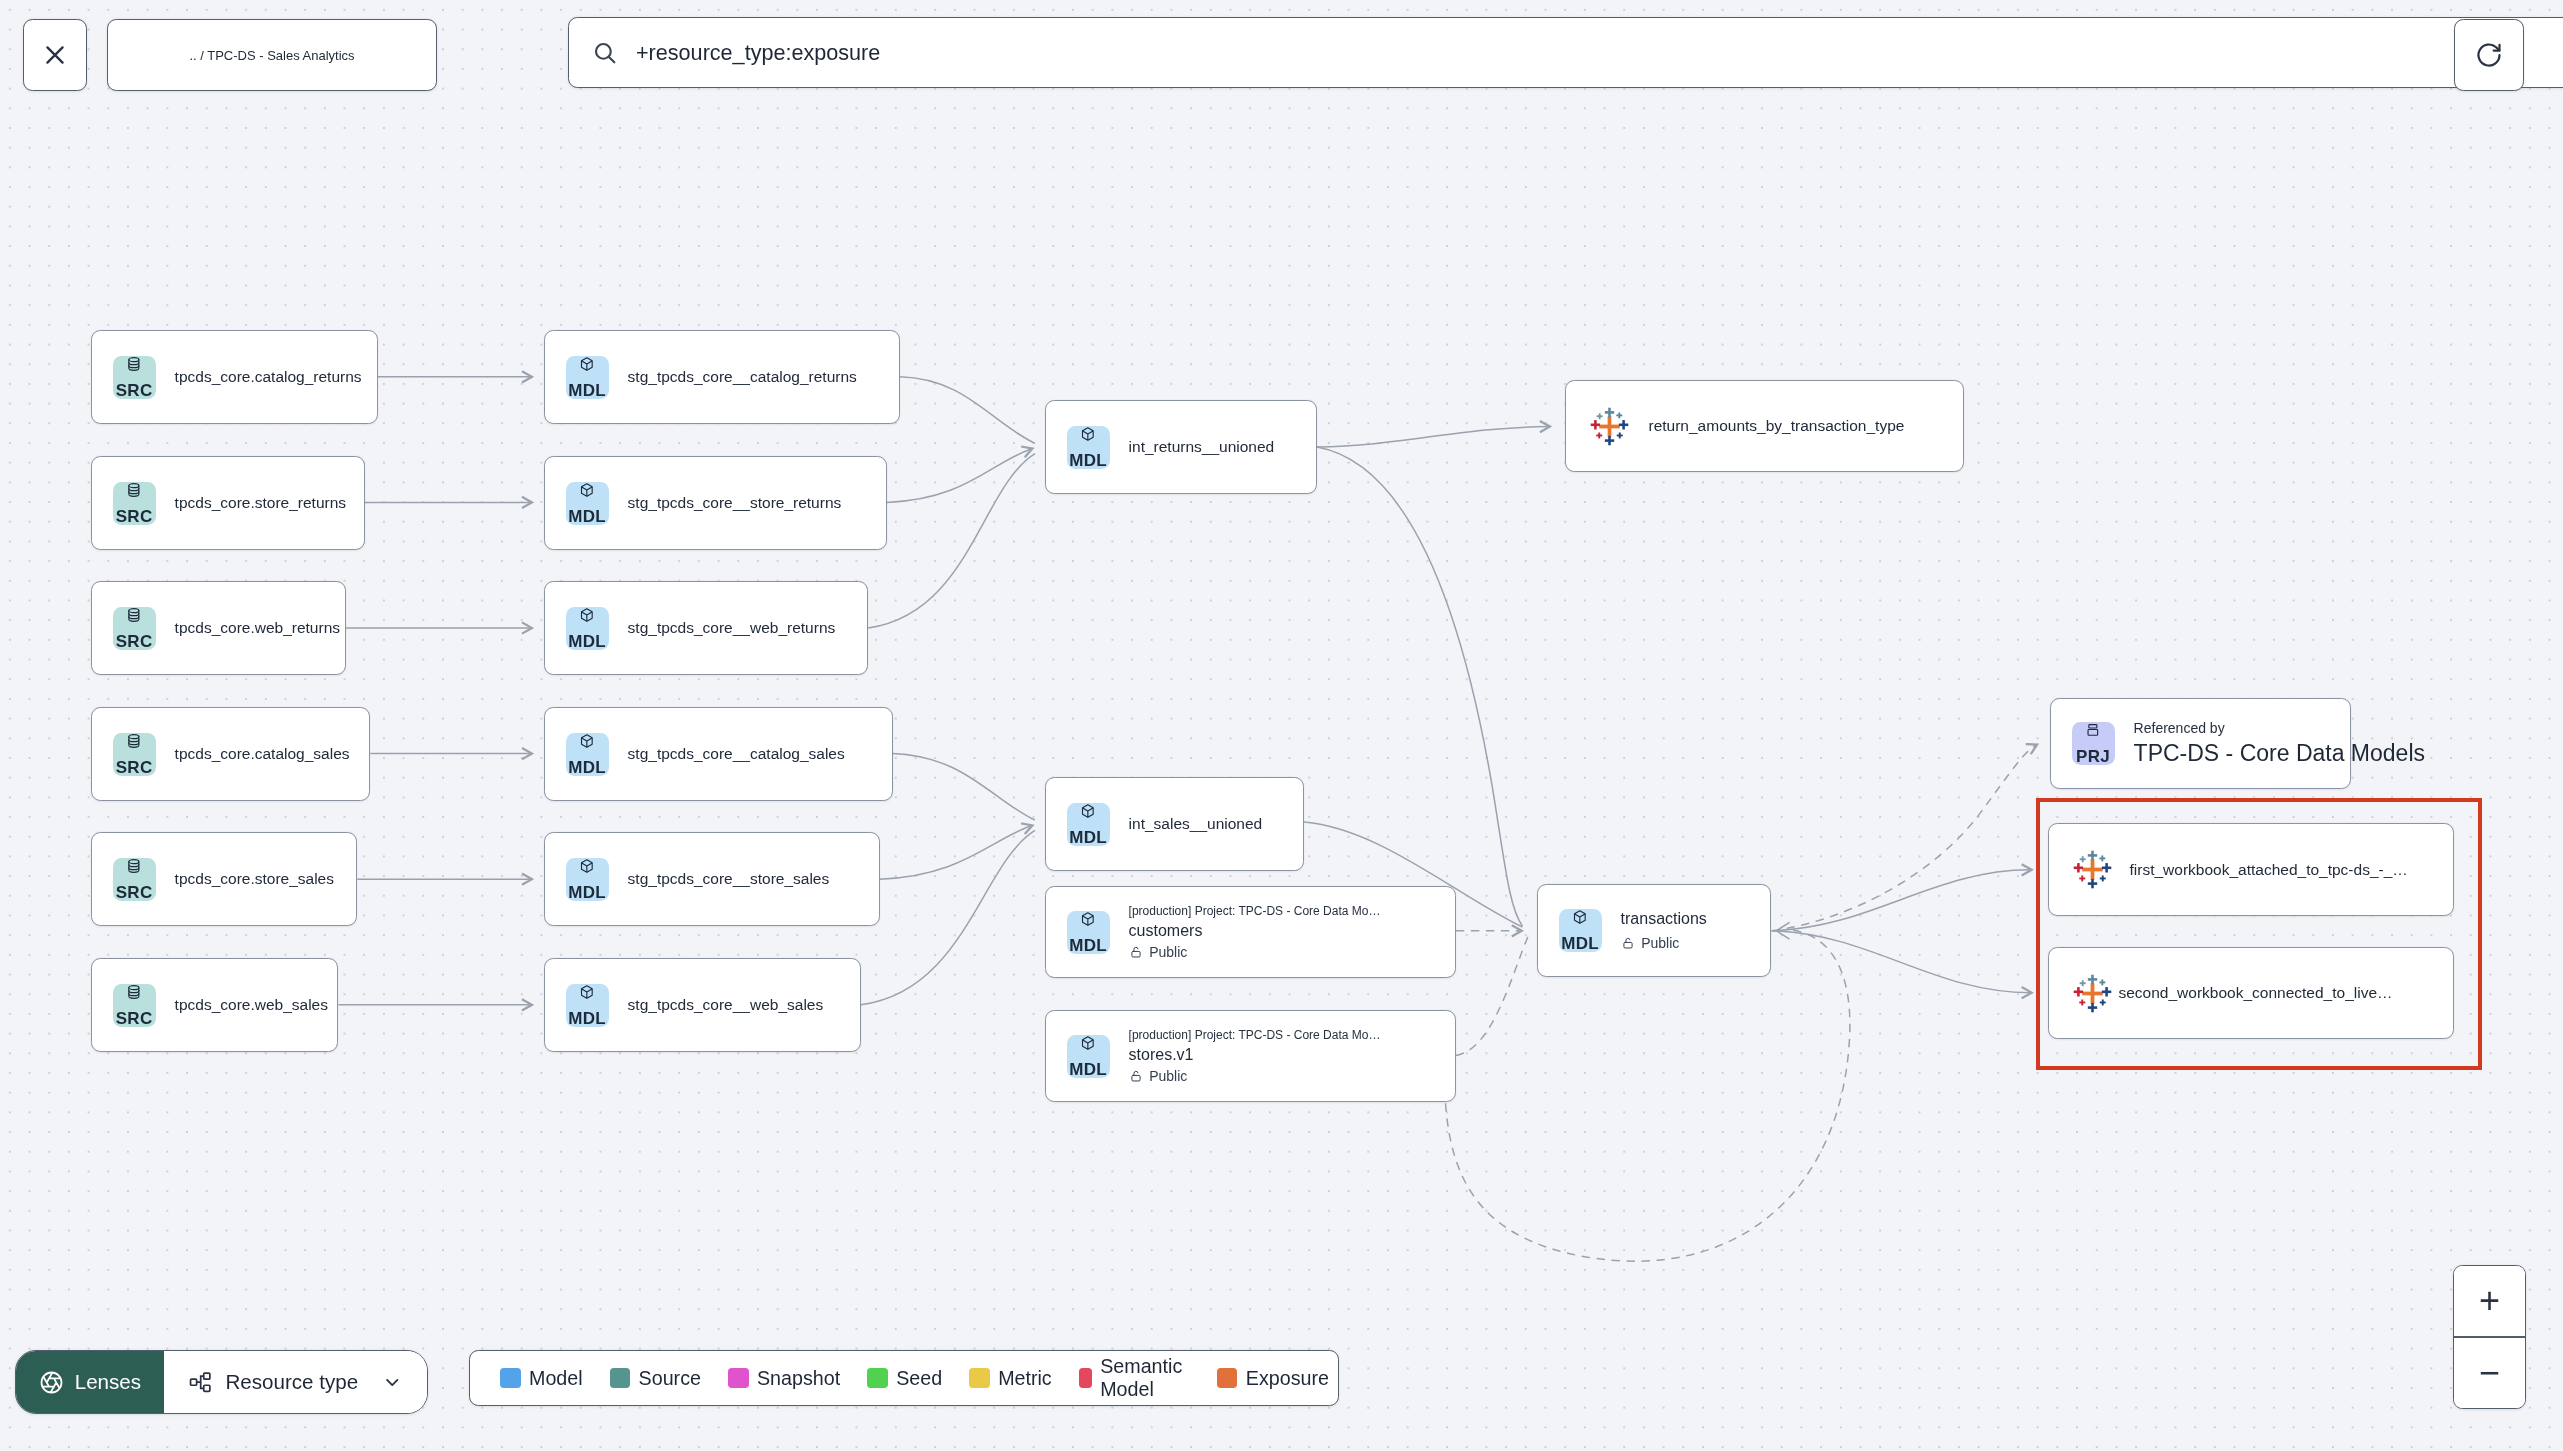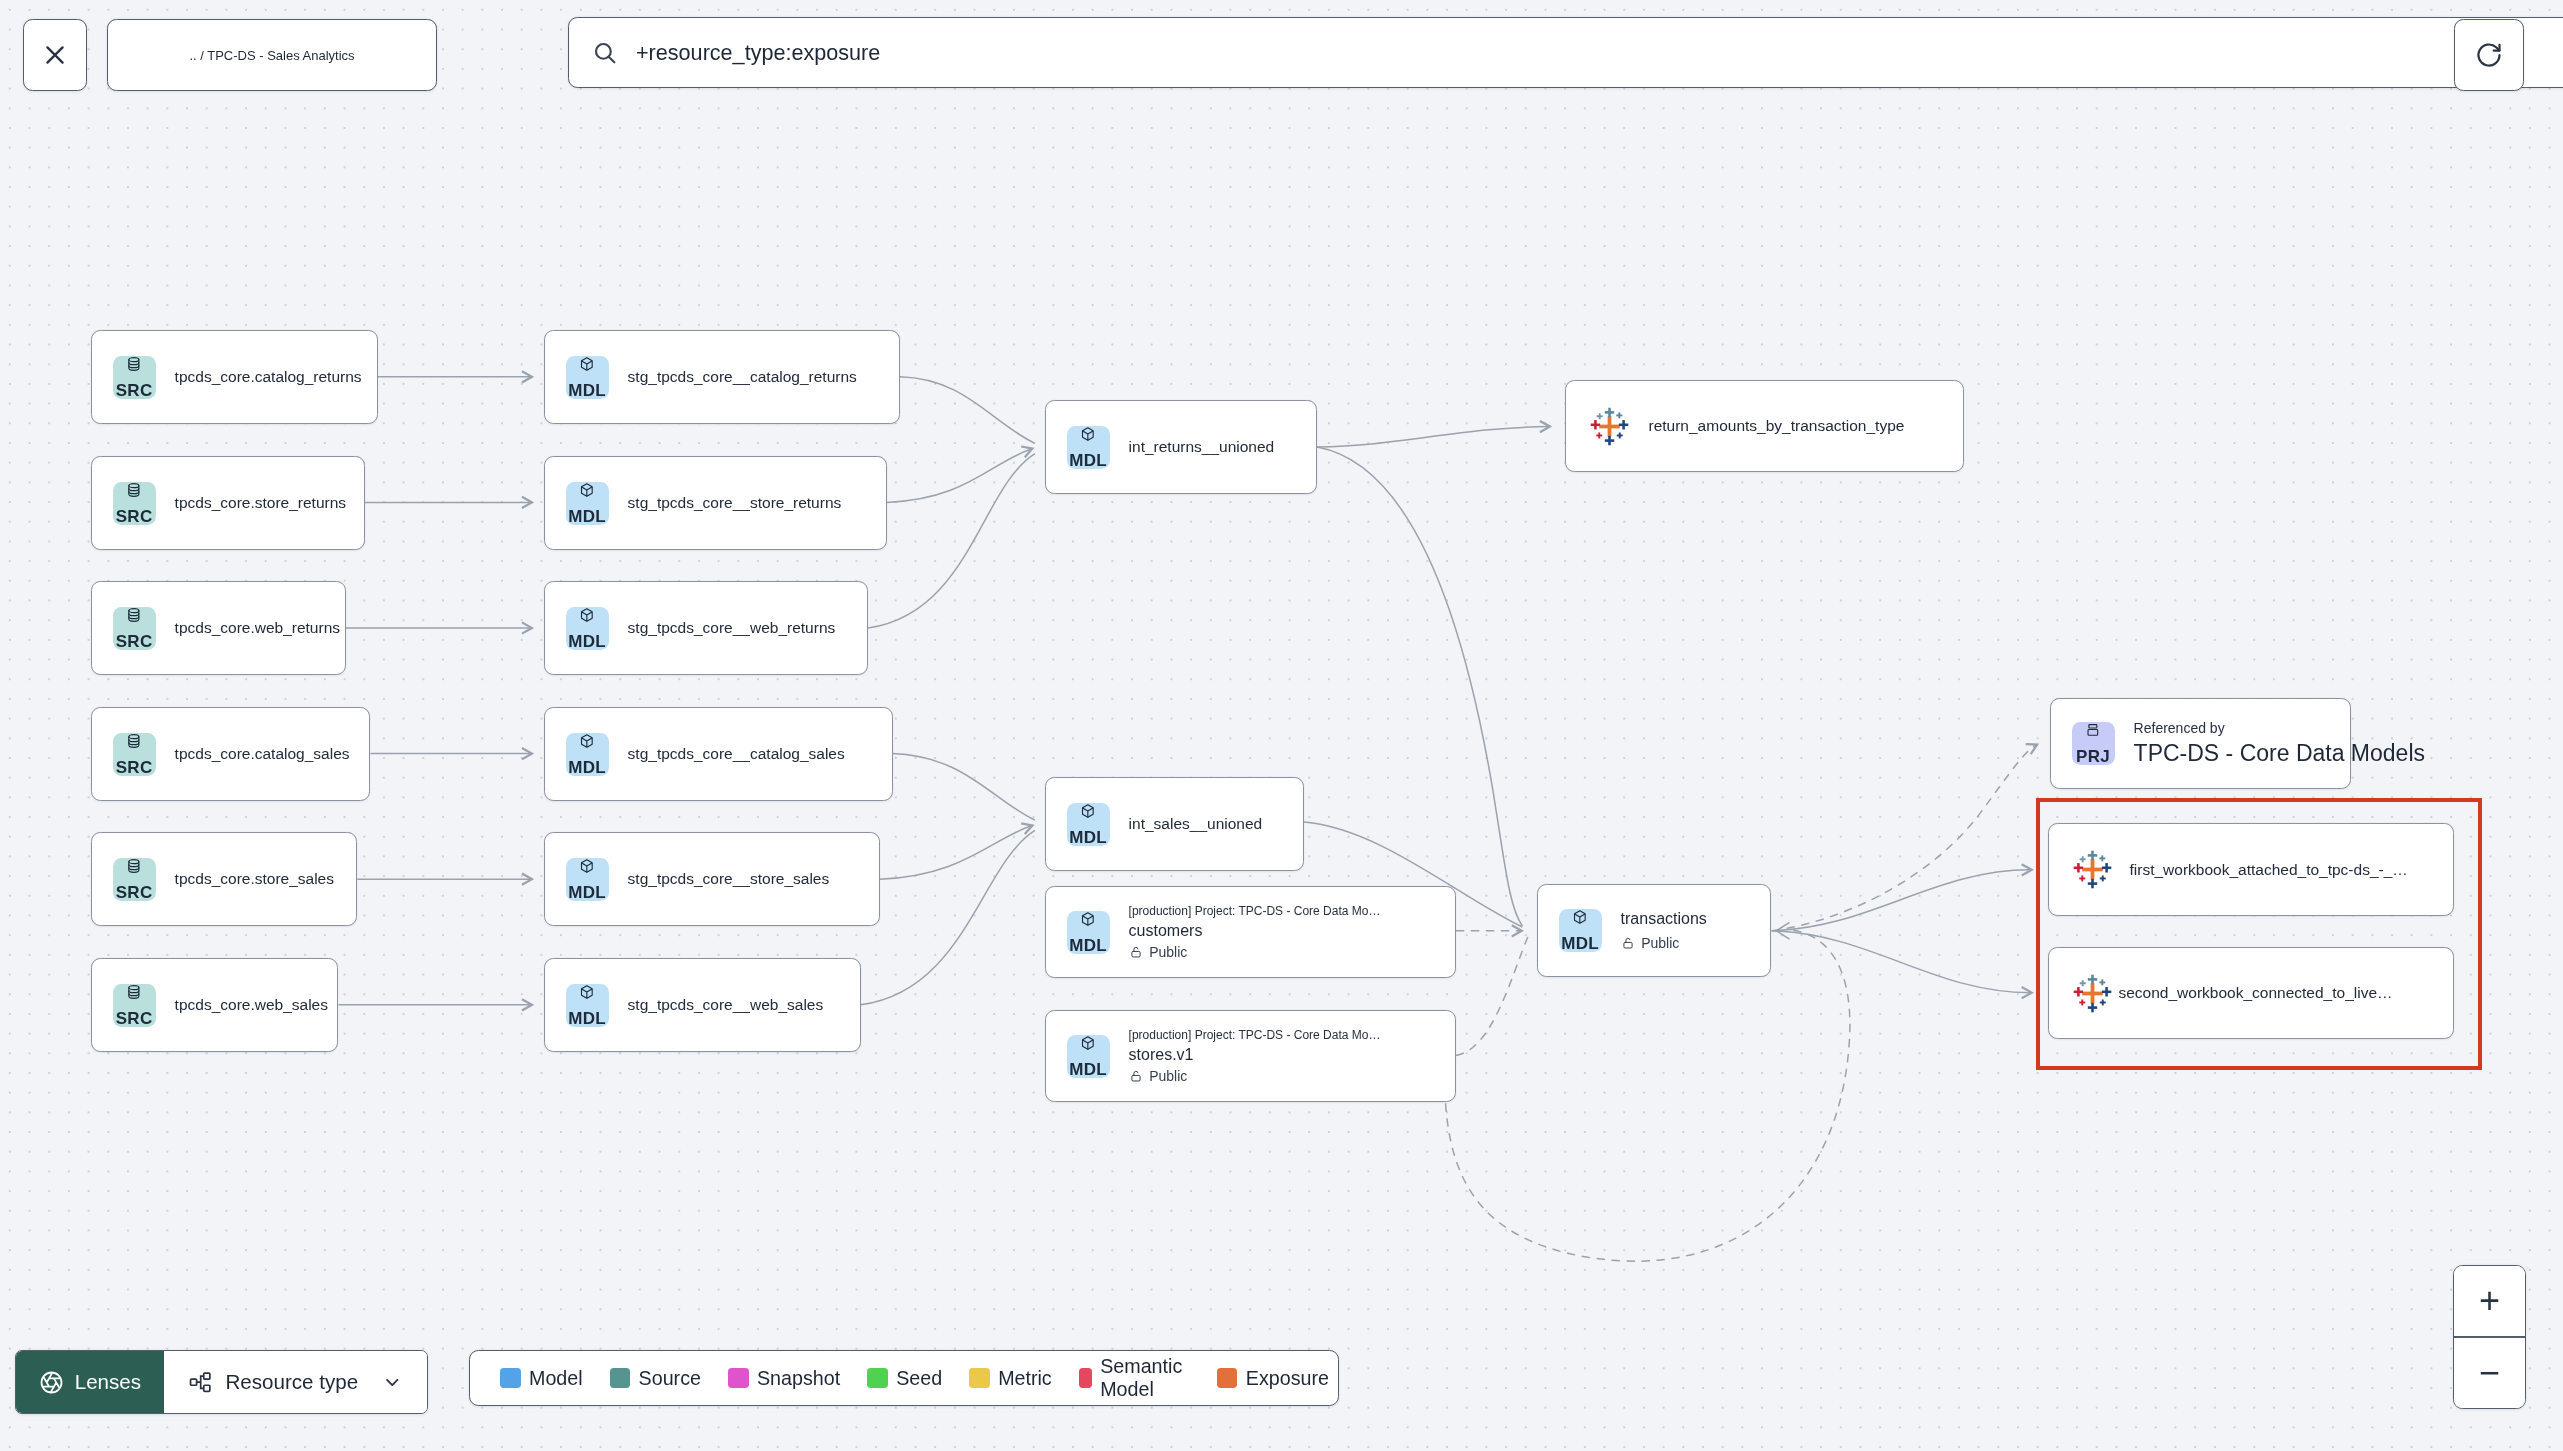--- a/index.html
+++ b/index.html
@@ -57,21 +57,21 @@
   .meta .t1 { font-size:14px; color:#27303f; }
   .meta .t2 { font-size:23px; color:#1f2836; margin-top:3.7px; white-space:nowrap; }
   #red-box {
     position:absolute; left:2036px; top:798px; width:446px; height:272px;
     border:4.7px solid var(--accent_highlight,#d13a21); pointer-events:none;
   }
 
   
   #lenses-group {
     position:absolute; left:15px; top:1350px; height:64px;
-    display:flex; border:1.9px solid #545d6c; border-radius:7px; overflow:hidden;
+    display:flex; border:1.9px solid #545d6c; border-radius:21px; overflow:hidden;
     box-shadow:0 0.9px 2.8px rgba(25,35,55,.10);
   }
   #lenses-btn {
     background:var(--lenses_bg,#2d5e53); color:#fff; display:flex; align-items:center;
     gap:11.2px; padding:0 22.5px; font-size:20.6px; cursor:pointer;
   }
   #lenses-btn svg { width:25px; height:25px; stroke:#fff; }
   #restype-btn {
     background:#fff; display:flex; align-items:center; gap:13px; padding:0 24.4px;
     font-size:20.6px; color:#1e2736; cursor:pointer;

